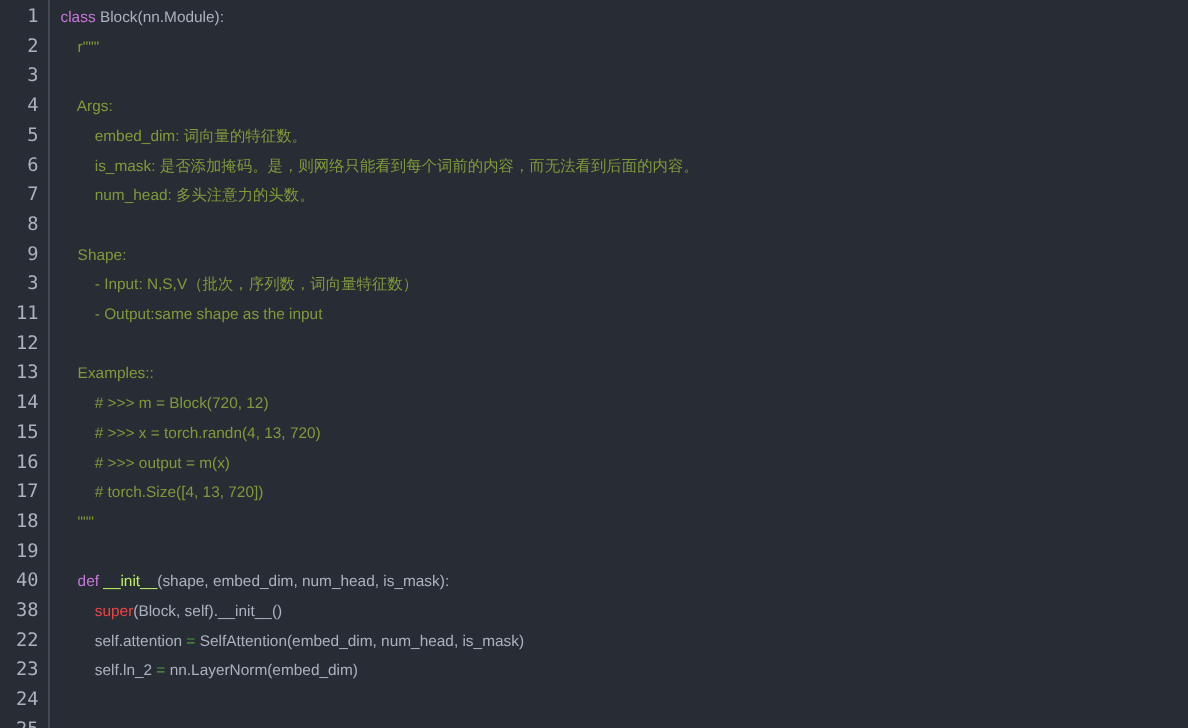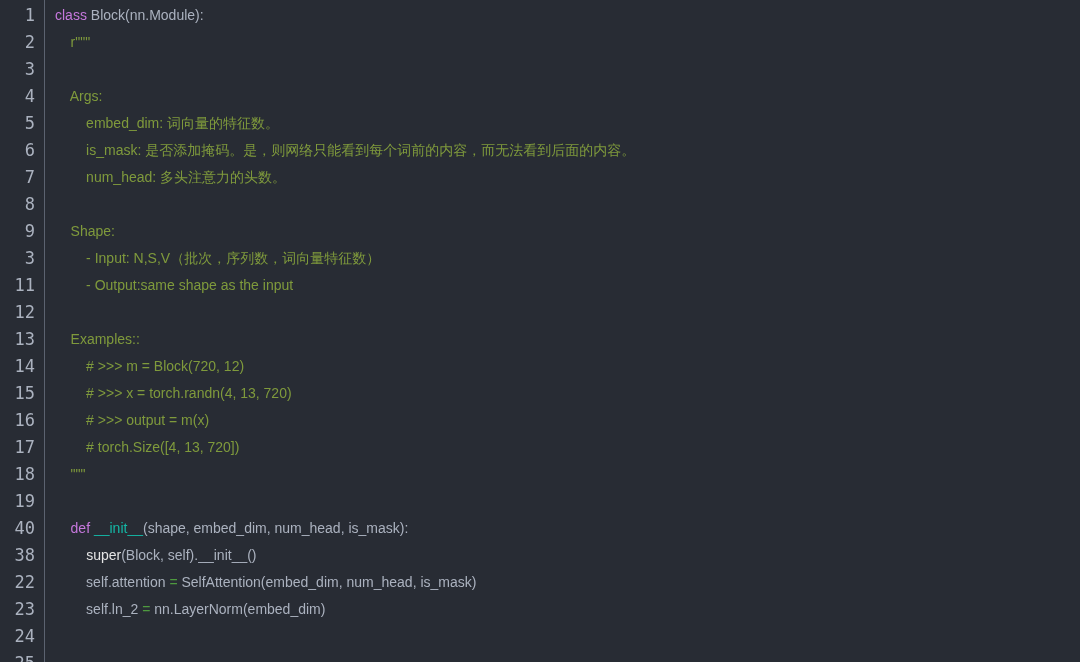--- a/index.html
+++ b/index.html
@@ -63,23 +63,23 @@
     line-height: 27px;
     font-size: 14px;
     white-space: pre;
     color: #abb2bf;
     font-family: Liberation Sans, sans-serif;
   }
 
   .tok { white-space: pre; }
 
   .t-kw      { color: #c678dd; }
-  .t-fn      { color: #14b8a6; }
+  .t-fn      { color: #bef264; }
   .t-doc     { color: #7f9a3c; }
-  .t-builtin { color: #e5e5e5; }
+  .t-builtin { color: #ef4444; }
   .t-op      { color: #4e9a3f; }
   .t-plain   { color: #abb2bf; }
 </style>
 </head>
 <body>
 
 <div class="editor">
 
   <div class="gutter">
       <div class="gutter-line">1</div>

